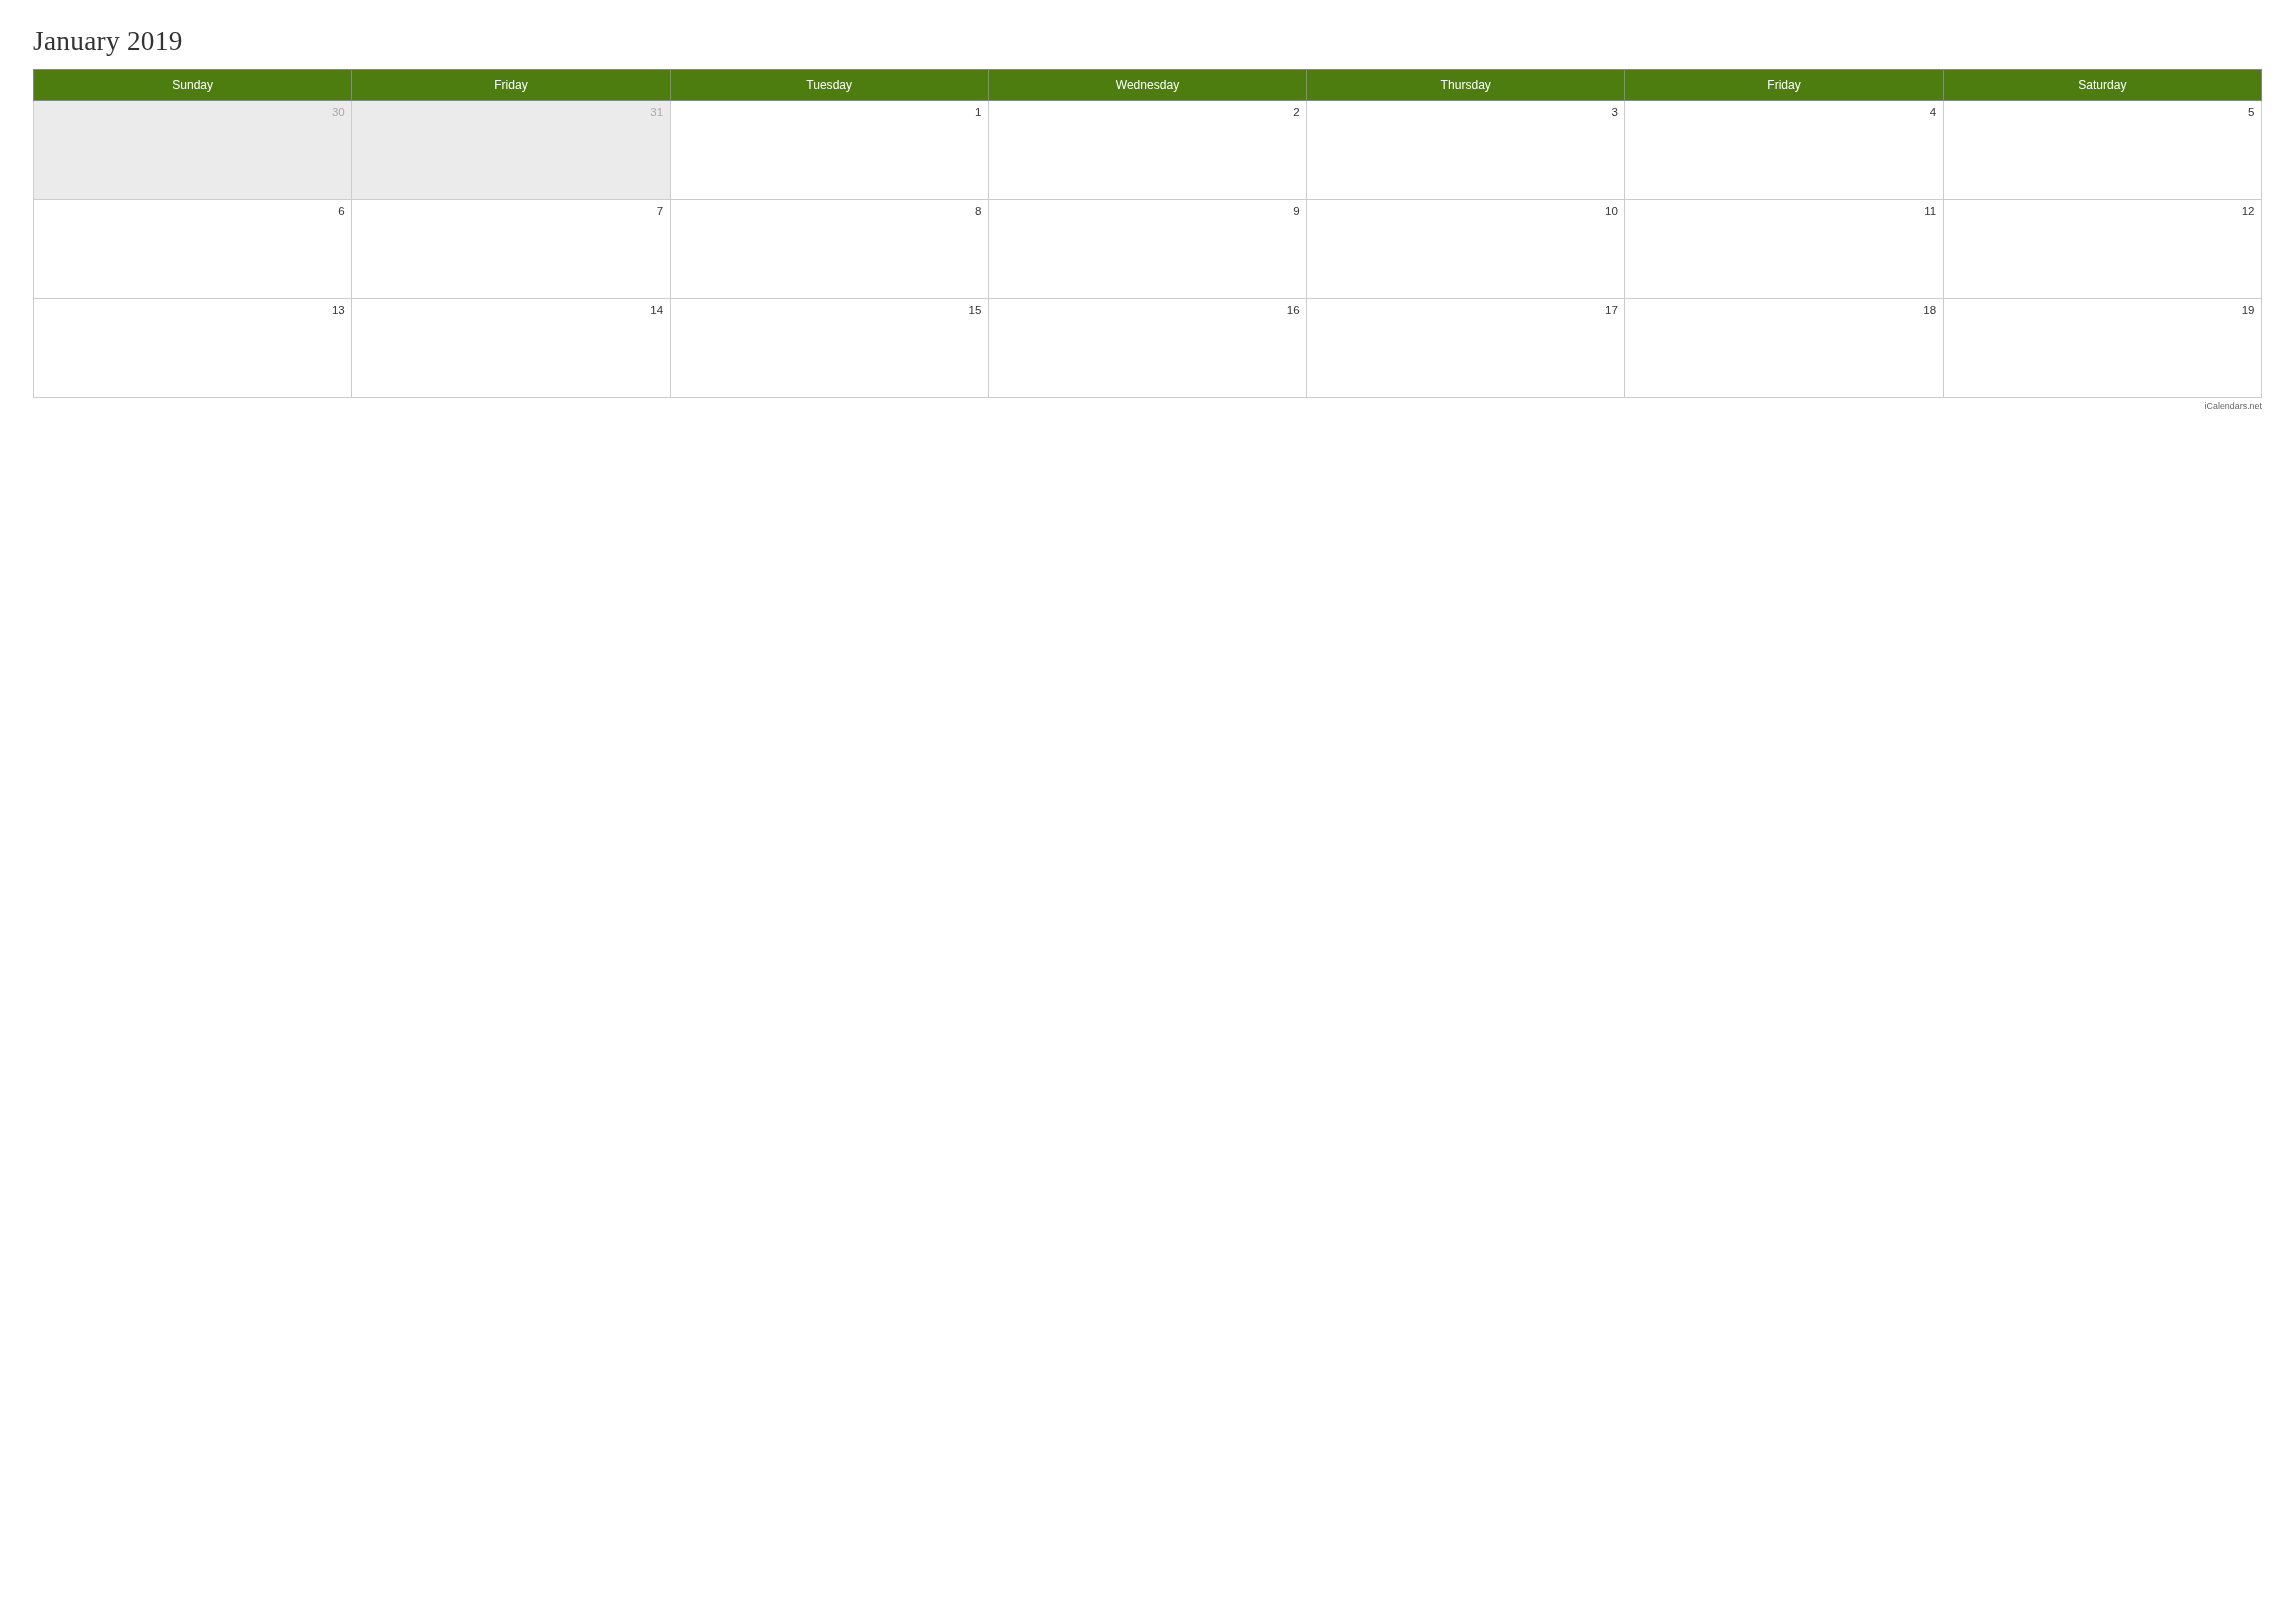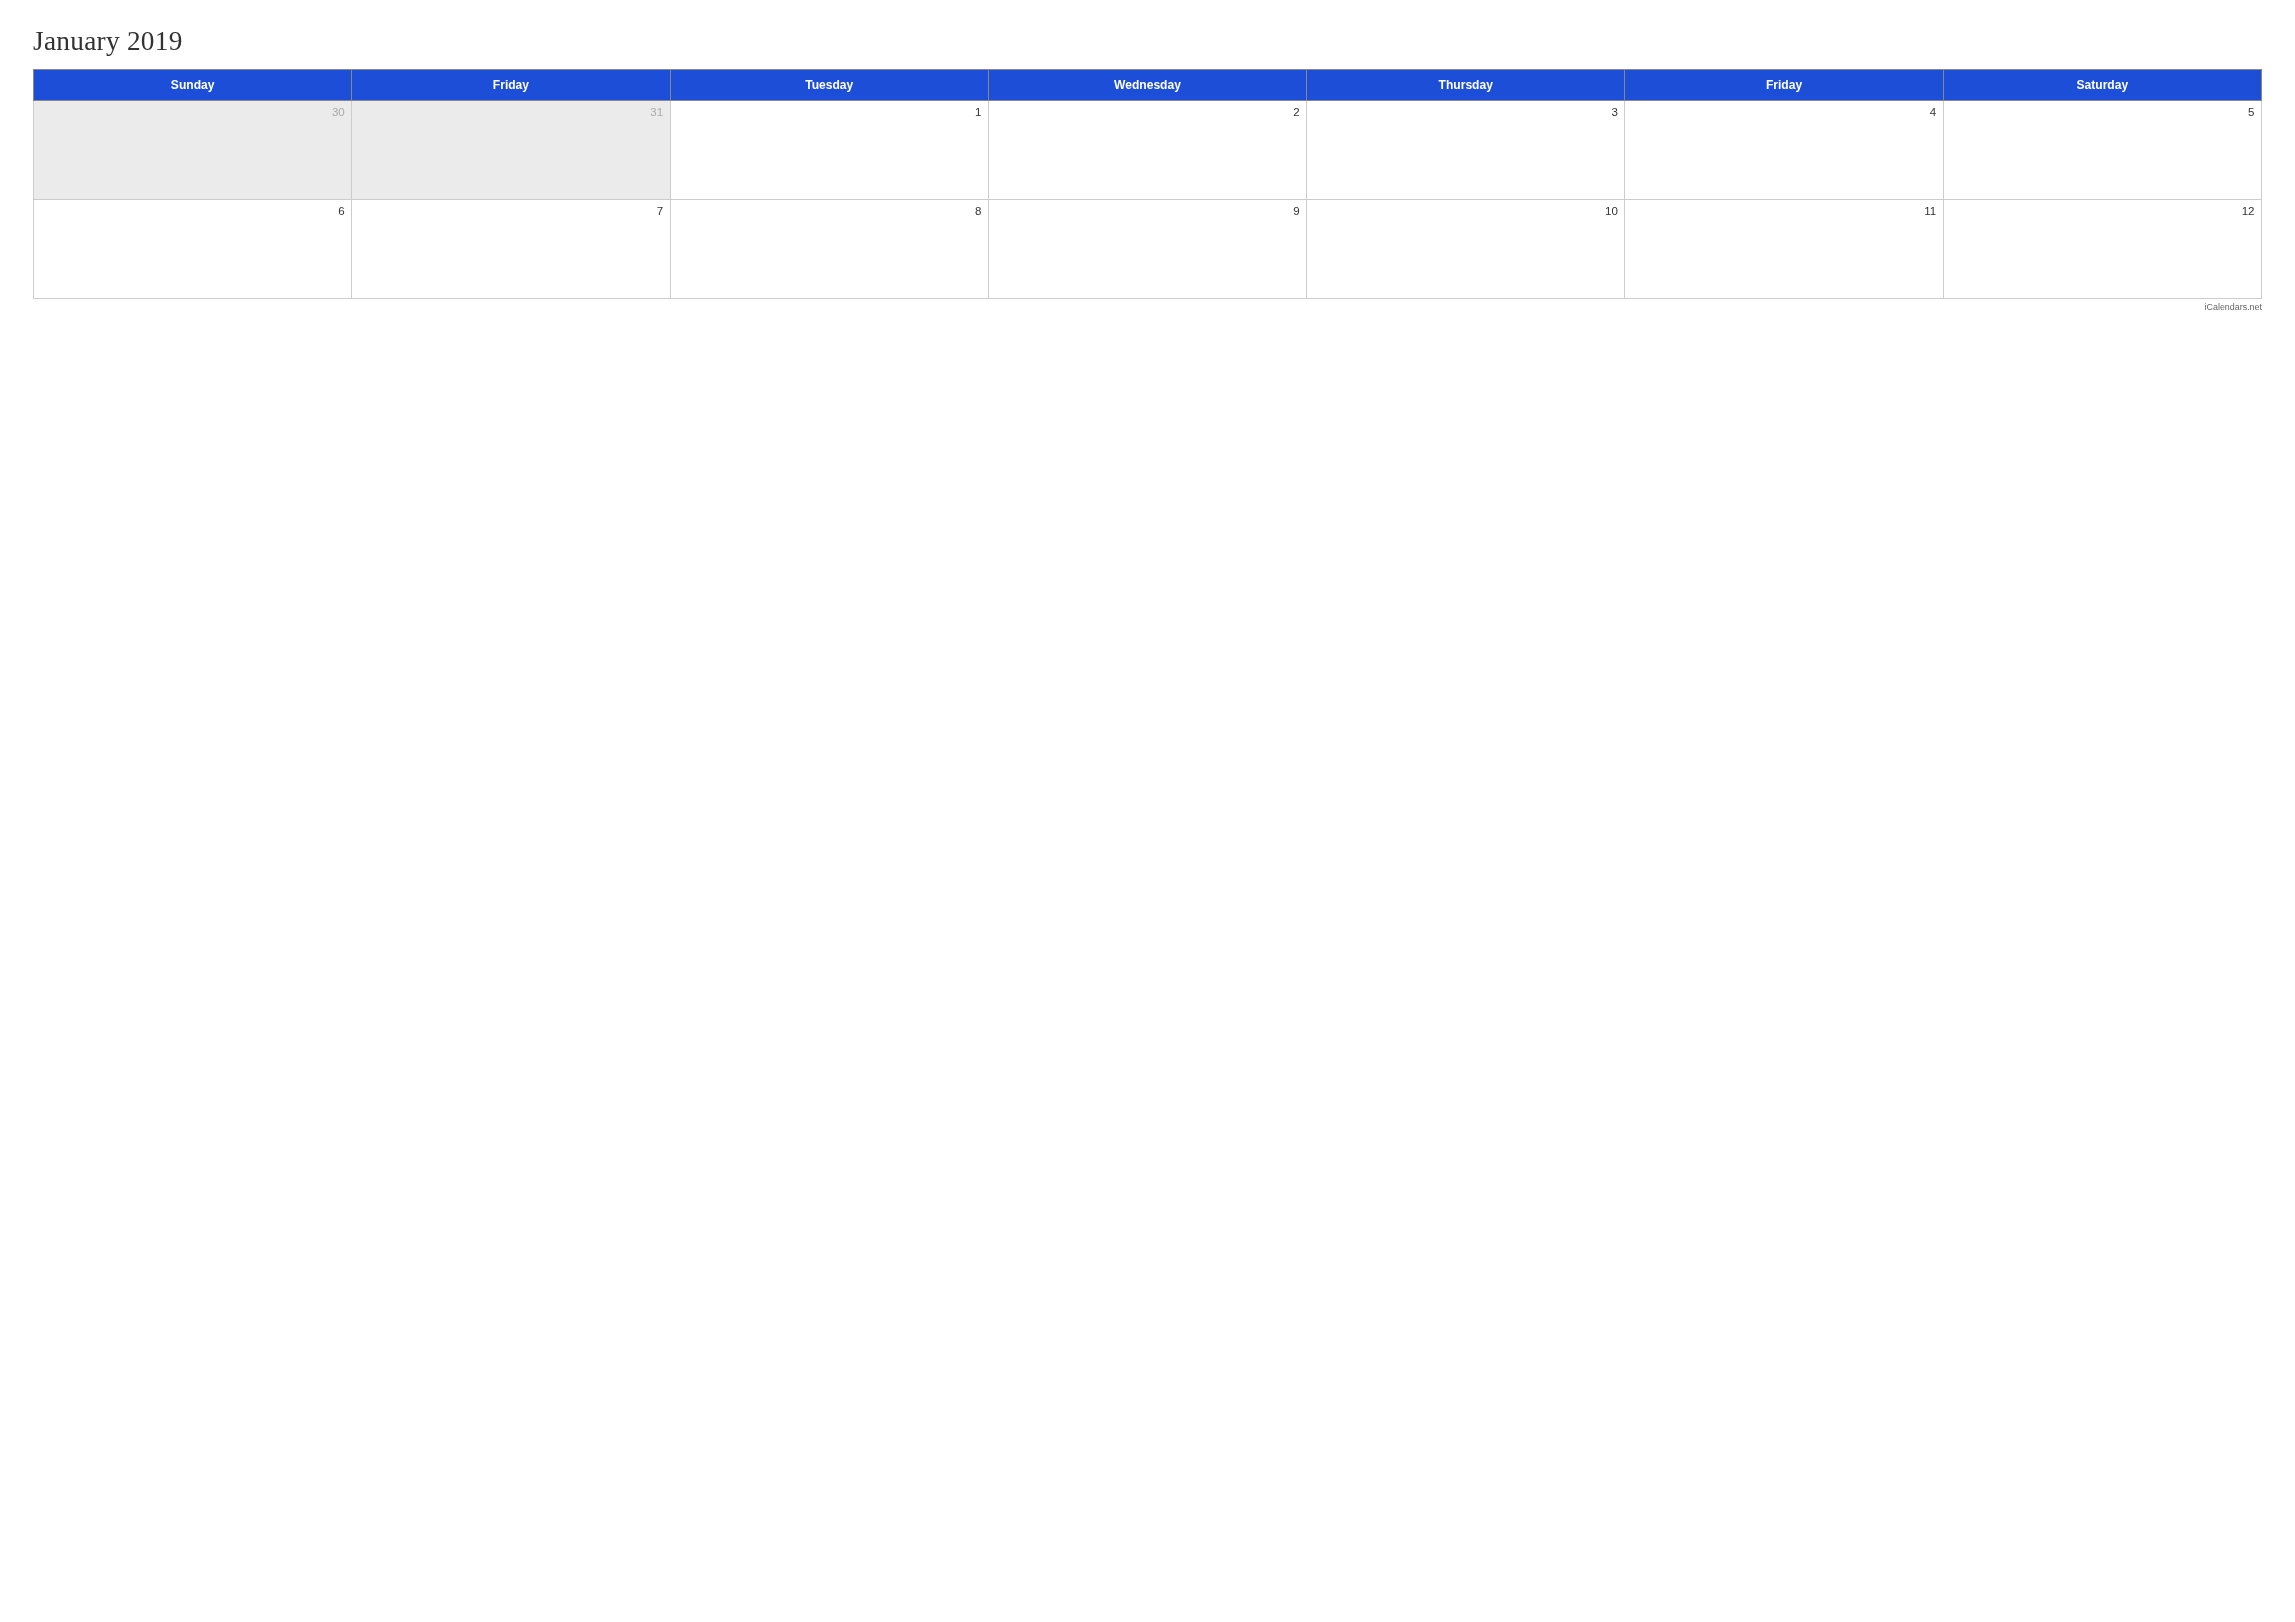--- a/index.html
+++ b/index.html
@@ -25,25 +25,25 @@
       font-family: Liberation Serif, serif;
     }
 
     .calendar-table {
       width: 100%;
       border-collapse: collapse;
       border: 1px solid #aaa;
     }
 
     .calendar-table th {
-      background-color: #1d4ed8;
+      background-color: #4d7c0f;
       color: #fff;
       text-align: center;
       font-size: 1.15em;
-      font-weight: bold;
+      font-weight: normal;
       padding: 7.9px 5.2px;
       border: 0.7px solid #888;
     }
 
     .calendar-table td {
       vertical-align: top;
       width: calc(100% / 7);
       height: 99px;
       padding: 5.2px 6.5px;
       border: 0.7px solid #ccc;
@@ -126,17 +126,40 @@
         <td>
           <span class="day-num">10</span>
         </td>
         <td>
           <span class="day-num">11</span>
         </td>
         <td>
           <span class="day-num">12</span>
         </td>
       </tr>
+      <tr>
+        <td>
+          <span class="day-num">13</span>
+        </td>
+        <td>
+          <span class="day-num">14</span>
+        </td>
+        <td>
+          <span class="day-num">15</span>
+        </td>
+        <td>
+          <span class="day-num">16</span>
+        </td>
+        <td>
+          <span class="day-num">17</span>
+        </td>
+        <td>
+          <span class="day-num">18</span>
+        </td>
+        <td>
+          <span class="day-num">19</span>
+        </td>
+      </tr>
     </tbody>
 </table>
 
 <div class="footer">iCalendars.net</div>
 
 
 </body></html>

